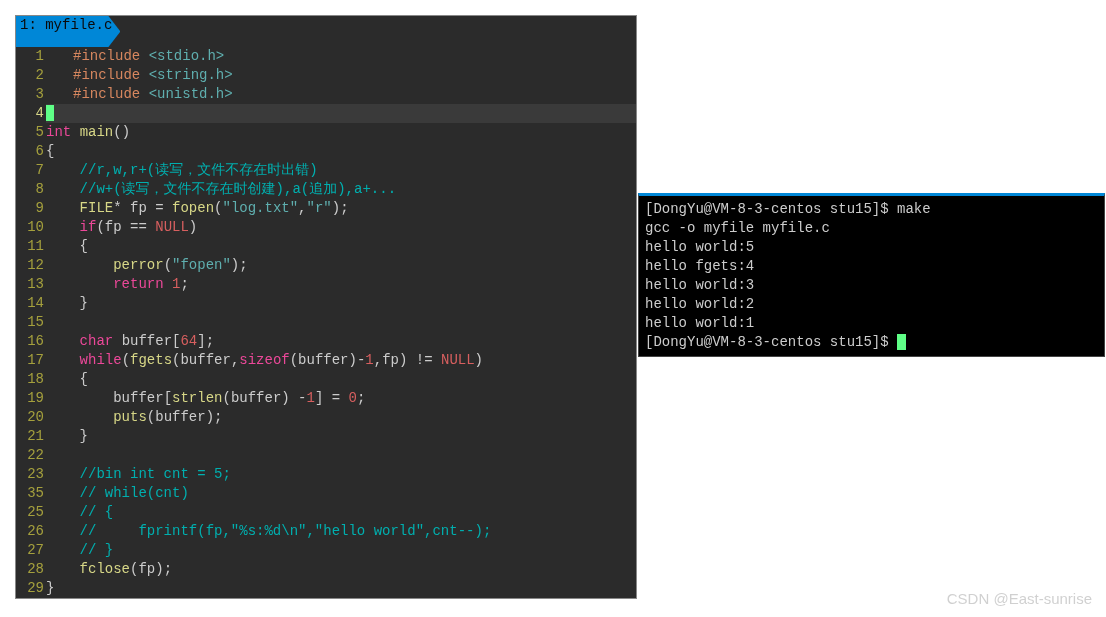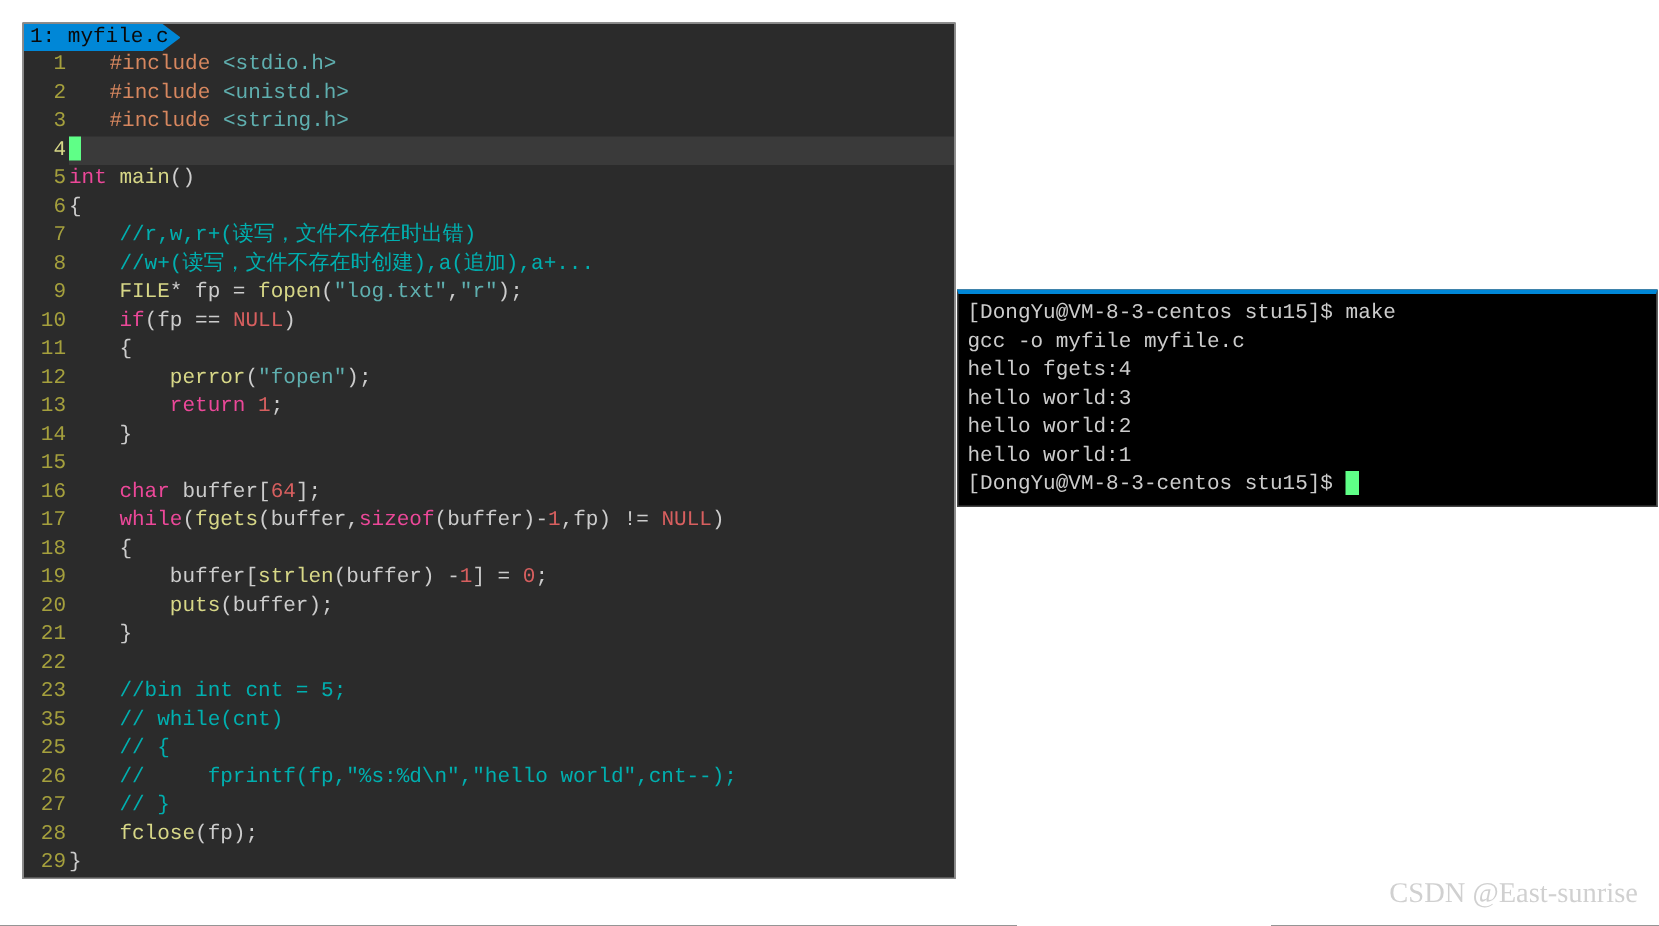--- a/index.html
+++ b/index.html
@@ -17,21 +17,21 @@
   left: 15px;
   top: 15px;
   width: 620px;
   background: #2b2b2b;
   border: 1px solid #888;
 }
 .tab {
   background: #0087d7;
   color: #0a0a0a;
   display: inline-block;
-  padding: 1px 8px 1px 4px;
+  padding: 1px 8px 14px 4px;
   clip-path: polygon(0 0, calc(100% - 12px) 0, 100% 50%, calc(100% - 12px) 100%, 0 100%);
   text-align: right;
 }
 .code-area {
   display: flex;
 }
 .gutter {
   padding: 0 2px;
   text-align: right;
   color: #a5a03d;
@@ -70,22 +70,22 @@
   line-height: 19px;
 }
 .tline { white-space: pre; }
 .tcur { background: #5fff87; display:inline-block; width:9px; height:16px; vertical-align: middle;}
 
 .watermark {
   position: absolute;
   right: 14px;
   bottom: 10px;
   color: rgba(120,120,120,0.35);
-  font-family: Liberation Serif, serif;
-  font-size: 19px;
+  font-family: Liberation Sans, sans-serif;
+  font-size: 15px;
 }
 </style>
 </head>
 <body>
 
 <div class="editor">
   <div class="tab">1: myfile.c</div>
   <div class="code-area">
     <div class="gutter" id="gutter">
         <div class="line">1</div>
@@ -113,22 +113,22 @@
         <div class="line">23</div>
         <div class="line">35</div>
         <div class="line">25</div>
         <div class="line">26</div>
         <div class="line">27</div>
         <div class="line">28</div>
         <div class="line">29</div>
       </div>
     <div class="lines" id="codelines">
         <div class="line"><span class="pp">#include </span><span class="hdr">&lt;stdio.h&gt;</span></div>
+        <div class="line"><span class="pp">#include </span><span class="hdr">&lt;string.h&gt;</span></div>
         <div class="line"><span class="pp">#include </span><span class="hdr">&lt;unistd.h&gt;</span></div>
-        <div class="line"><span class="pp">#include </span><span class="hdr">&lt;string.h&gt;</span></div>
         <div class="line highlight"><span class="cur"></span></div>
         <div class="line"><span class="kw">int</span><span class="op"> </span><span class="fn">main</span><span class="op">()</span></div>
         <div class="line"><span class="op">{</span></div>
         <div class="line"><span class="op">    </span><span class="cm">//r,w,r+(读写，文件不存在时出错)</span></div>
         <div class="line"><span class="op">    </span><span class="cm">//w+(读写，文件不存在时创建),a(追加),a+...</span></div>
         <div class="line"><span class="op">    </span><span class="ty">FILE</span><span class="op">* </span><span class="id">fp</span><span class="op"> = </span><span class="fn">fopen</span><span class="op">(</span><span class="str">"log.txt"</span><span class="op">,</span><span class="str">"r"</span><span class="op">);</span></div>
         <div class="line"><span class="op">    </span><span class="kw">if</span><span class="op">(</span><span class="id">fp</span><span class="op"> == </span><span class="const">NULL</span><span class="op">)</span></div>
         <div class="line"><span class="op">    {</span></div>
         <div class="line"><span class="op">        </span><span class="fn">perror</span><span class="op">(</span><span class="str">"fopen"</span><span class="op">);</span></div>
         <div class="line"><span class="op">        </span><span class="kw">return</span><span class="op"> </span><span class="num">1</span><span class="op">;</span></div>
@@ -149,20 +149,21 @@
         <div class="line"><span class="op">    </span><span class="fn">fclose</span><span class="op">(</span><span class="id">fp</span><span class="op">);</span></div>
         <div class="line"><span class="op">}</span></div>
       </div>
   </div>
 </div>
 
 <div class="terminal">
   <div id="termlines">
       <div class="tline">[DongYu@VM-8-3-centos stu15]$ make</div>
       <div class="tline">gcc -o myfile myfile.c</div>
+      <div class="tline">hello world:5</div>
       <div class="tline">hello fgets:4</div>
       <div class="tline">hello world:3</div>
       <div class="tline">hello world:2</div>
       <div class="tline">hello world:1</div>
       <div class="tline">[DongYu@VM-8-3-centos stu15]$ <span class="tcur"></span></div>
     </div>
 </div>
 
 <div class="watermark">CSDN @East-sunrise</div>
 

